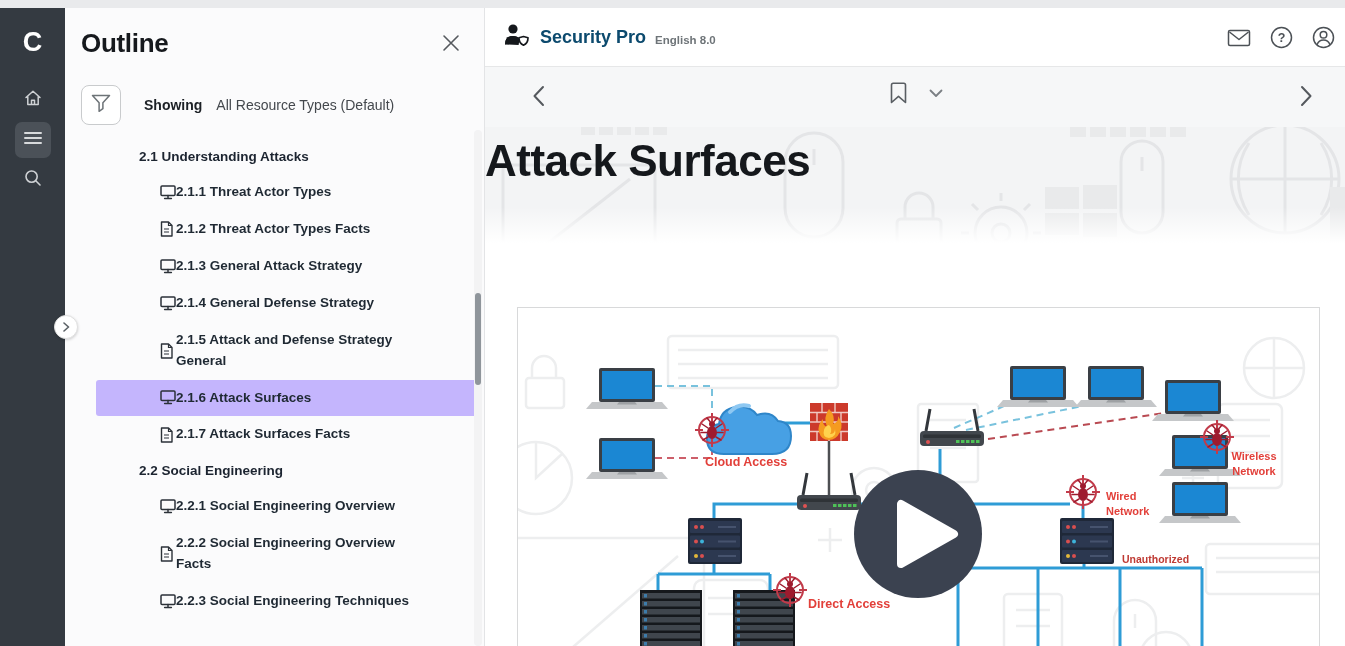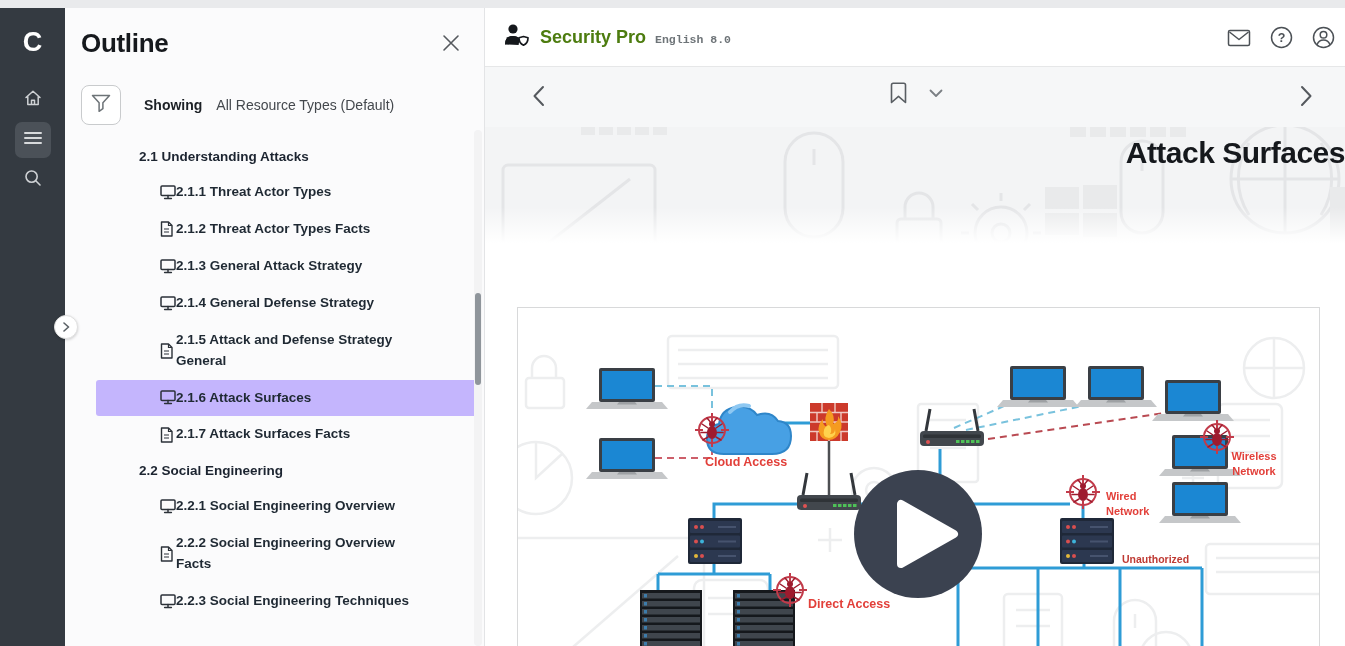--- a/index.html
+++ b/index.html
@@ -42,34 +42,34 @@
   .o-ico { flex:0 0 16px; display:flex; align-items:center; }
   .o-label { font-size:13.5px; font-weight:600; color:#1f2933; line-height:1.55; max-width:248px; }
   
   .o-sbtrack { position:absolute; right:2px; top:122px; width:8px; height:516px; background:#f3f3f4; border-radius:4px; }
   .o-sbthumb { position:absolute; right:3px; top:285px; width:6px; height:92px; background:#8f959b; border-radius:3px; cursor:pointer; }
 
   
   .main { position:absolute; top:8px; left:485px; width:860px; height:638px; background:#fff; }
   .course-header { position:relative; height:59px; background:#fff; border-bottom:1px solid #e6e7e8;
                    display:flex; align-items:center; padding-left:18px; }
-  .course-title { font-size:18px; font-weight:800; color:#4d7c0f; margin-left:10px; }
-  .course-edition { font-size:11.5px; font-weight:700; color:#6e7478; margin-left:9px; margin-top:5px;font-family:Liberation Mono, monospace; }
+  .course-title { font-size:18px; font-weight:800; color:#0c4a6e; margin-left:10px; }
+  .course-edition { font-size:11.5px; font-weight:700; color:#6e7478; margin-left:9px; margin-top:5px; }
   .hdr-icons { position:absolute; right:10px; top:0; height:59px; display:flex; align-items:center; gap:19px; }
   .hdr-icons > span { cursor:pointer; display:flex; }
 
   .navbar { position:relative; height:60px; background:#f6f7f8; }
   .nav-back { position:absolute; left:47px; top:18px; cursor:pointer; }
   .nav-center { position:absolute; left:405px; top:15px; display:flex; align-items:center; gap:22px; }
   .nav-center > span { cursor:pointer; display:flex; }
   .nav-forward { position:absolute; right:32px; top:18px; cursor:pointer; }
 
   .banner { position:relative; height:116px; background:#f3f4f5; overflow:hidden; }
   .banner svg { position:absolute; top:0; left:0; }
-  .lesson-title { position:absolute; top:9px; width:100%; text-align:right; font-size:30px; font-weight:800;
+  .lesson-title { position:absolute; top:9px; width:100%; text-align:left; font-size:44px; font-weight:800;
                   color:#15181c; letter-spacing:-0.5px; }
 
   .video-card { position:relative; margin:64px 0 0 32px; width:803px; height:380px; background:#fff;
                 border:1px solid #d8d9da; cursor:pointer; }
   .diagram-label { font-weight:700; }
 </style>
 </head>
 <body>
 
 <div class="app">

